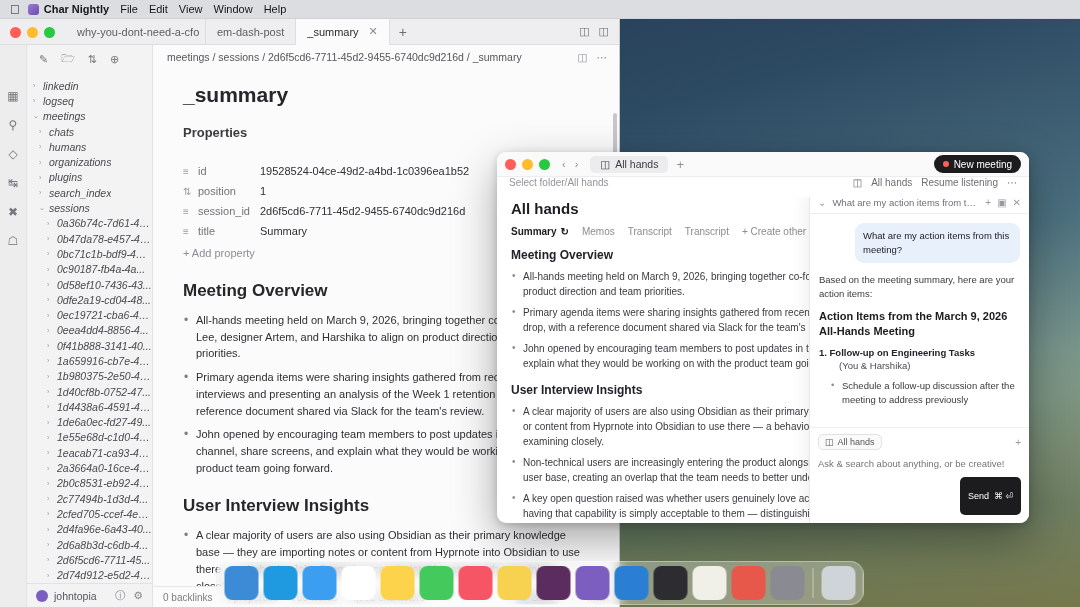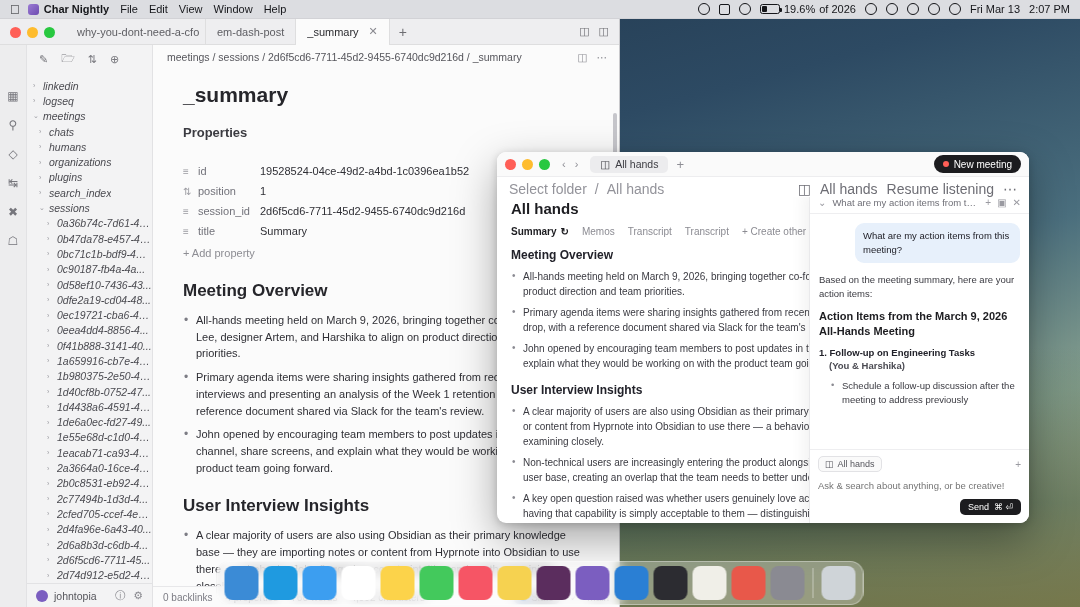--- a/index.html
+++ b/index.html
@@ -165,22 +165,22 @@
     gap: 5px; padding: 0 10px; font-size: 10.5px; color: #3c3c42;
   }
   .gr-plus { color: #8e8e95; font-size: 13px; }
   .gr-newbtn {
     margin-left: auto; background: #1c1c1f; color: #fff; font-size: 10px;
     border-radius: 11px; padding: 3.5px 9px; display: flex; align-items: center; gap: 5px;
   }
   .gr-newbtn .rd { width: 6px; height: 6px; border-radius: 50%; background: #ff5f57; }
 
   .gr-sub {
-    height: 20px; display: flex; align-items: flex-end; gap: 8px;
-    padding: 0 12px; font-size: 14px; color: #93939a;
+    height: 20px; display: flex; align-items: flex-start; gap: 0;
+    padding: 0 12px; font-size: 10px; color: #93939a;
   }
   .gr-sub .rt { margin-left: auto; display: flex; align-items: center; gap: 9px; color: #6d6d74;}
   .gr-content { flex: 1; display: flex; overflow: hidden; position: relative;}
   .gr-left { flex: 1; padding: 3px 14px 0 14px; overflow: hidden; position: relative;}
   .gr-title { font-size: 15px; font-weight: bold; color: #1d1d21; margin-bottom: 9px;}
   .gr-spark { position: absolute; right: 13px; top: 6px; color: #a9a9b0; font-size: 11px;}
   .gr-tabs { display: flex; align-items: center; gap: 13px; font-size: 10px; color: #8b8b92; margin-bottom: 11px;}
   .gr-tabs .act { color: #1d1d21; font-weight: bold; display: flex; align-items: center; gap: 4px;}
   .gr-h { font-size: 12px; font-weight: bold; color: #22222a; margin: 12px 0 7px 0;}
   .gr-h:first-child { margin-top: 0; }
@@ -204,35 +204,35 @@
   .chat-head .ttl { overflow: hidden; text-overflow: ellipsis; white-space: nowrap; flex: 1;}
   .chat-head .ic { color: #9a9aa1; font-size: 10px; }
   .chat-body { flex: 1; padding: 9px 9px 0 9px; overflow: hidden; }
   .bubble {
     background: #e7f0fb; border-radius: 9px; padding: 6px 8px; font-size: 9.5px;
     color: #22222a; line-height: 1.45; margin-left: 36px; margin-bottom: 10px;
   }
   .chat-p { font-size: 9.5px; color: #3a3a41; line-height: 1.5; margin-bottom: 8px;}
   .chat-h { font-size: 11px; font-weight: bold; color: #1d1d21; line-height: 1.35; margin-bottom: 7px;}
   .chat-num { font-size: 9.5px; color: #22222a; font-weight: bold; line-height: 1.45; }
-  .chat-sub { font-size: 9.5px; color: #4a4a52; line-height: 1.45; margin-left: 10px; font-weight: bold;}
+  .chat-sub { font-size: 9.5px; color: #4a4a52; line-height: 1.45; margin-left: 20px;}
   .chat-li { position: relative; padding-left: 11px; font-size: 9.5px; color: #3a3a41; line-height: 1.45; margin-top: 6px; margin-left: 12px;}
   .chat-li:before { content:"•"; position: absolute; left: 0; top: -1px; color: #8b8b92;}
   .chat-foot { border-top: 1px solid #eeeef0; padding: 6px 8px 8px 8px; }
   .chip {
     display: inline-flex; align-items: center; gap: 4px; border: 1px solid #e2e2e5;
     border-radius: 5px; padding: 2px 6px; font-size: 9px; color: #55555c; background: #fafafa;
   }
   .chat-input {
     width: 100%; border: none; outline: none; font-size: 9.5px; color: #8b8b92;
     margin: 8px 0 8px 0; font-family: "Liberation Sans", sans-serif; background: transparent;
   }
   .send-btn {
     margin-left: auto; background: #1c1c1f; color: #fff; font-size: 9px; border-radius: 5px;
-    padding: 3px 8px; display: inline-flex; align-items: center; gap: 5px;
+    padding: 14px 8px; display: inline-flex; align-items: center; gap: 5px;
   }
   .foot-row { display: flex; align-items: center; }
 
   
   .dock {
     position: absolute; left: 50%; transform: translateX(-50%); bottom: 2px;
     height: 44px; background: rgba(255,255,255,0.28); border-radius: 13px;
     border: 1px solid rgba(255,255,255,0.35);
     display: flex; align-items: center; gap: 5px; padding: 0 7px;
     backdrop-filter: blur(6px);
@@ -249,39 +249,20 @@
 
   <div class="menubar">
     <span class="apple"></span>
     <span class="appicon"></span>
     <span class="mi bold">Char Nightly</span>
     <span class="mi">File</span>
     <span class="mi">Edit</span>
     <span class="mi">View</span>
     <span class="mi">Window</span>
     <span class="mi">Help</span>
-    <span class="right">
-      <span class="dot-ic"></span>
-      <span class="sq-ic"></span>
-      <span class="dot-ic"></span>
-      <span class="seg">
-        <span class="batt">
-            <i></i>
-          </span>
-        <span>19.6%</span>
-        <span>of 2026</span>
-      </span>
-      <span class="dot-ic"></span>
-      <span class="dot-ic"></span>
-      <span class="dot-ic"></span>
-      <span class="dot-ic"></span>
-      <span class="dot-ic"></span>
-      <span>Fri Mar 13</span>
-      <span>2:07 PM</span>
-    </span>
   </div>
 
   <div class="obsidian">
     <div class="ob-tabbar">
       <span class="ob-traffic">
         <span class="tl r"></span>
         <span class="tl y"></span>
         <span class="tl g"></span>
       </span>
       <div class="ob-tab">

